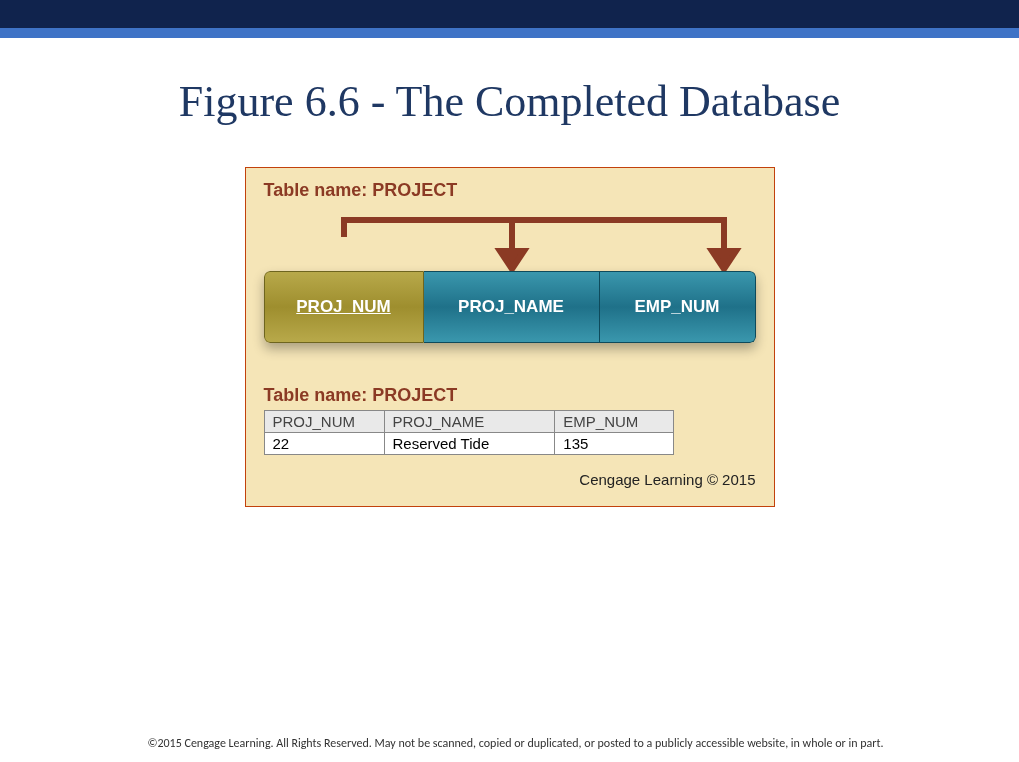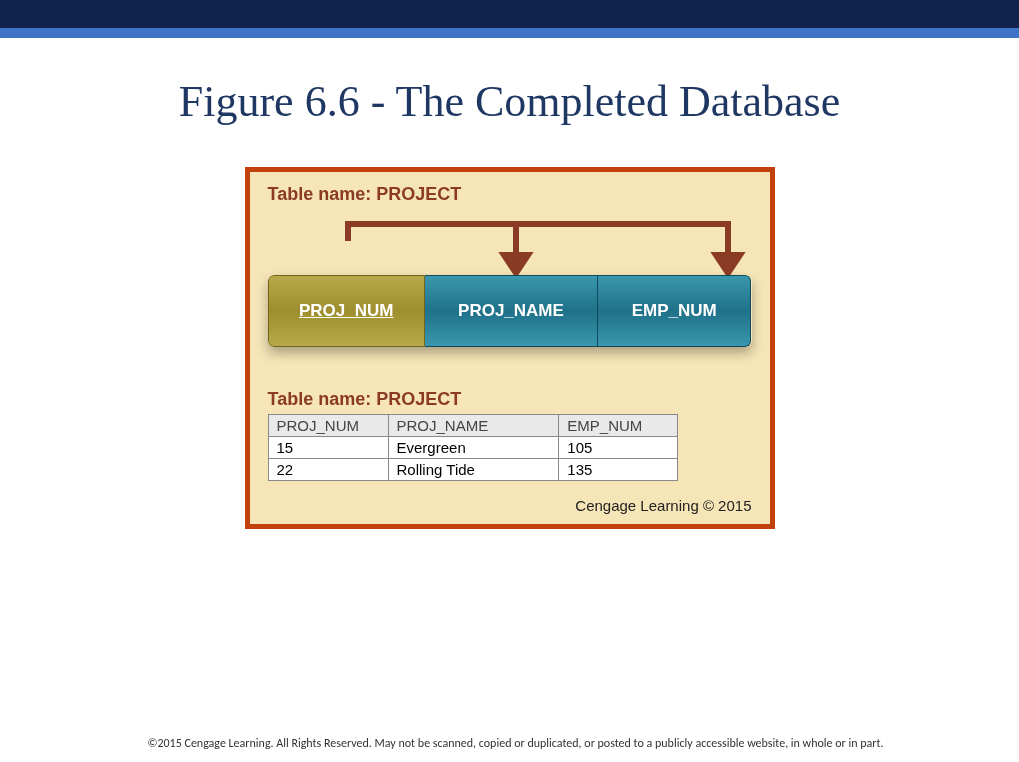--- a/index.html
+++ b/index.html
@@ -26,22 +26,22 @@
     font-size: 44px;
     color: #1f3863;
     font-weight: normal;
     margin-top: 38px;
     margin-bottom: 40px;
   }
   .figure-box {
     width: 530px;
     margin: 0 auto;
     background: #f5e5b7;
-    border: 5px solid #c2410c;
-    padding: 12px 18px 10px 18px;
+    border: 1px solid #c2410c;
+    padding: 12px 18px 18px 18px;
     box-sizing: border-box;
     position: relative;
   }
   .table-label {
     font-family: Verdana, Arial, sans-serif;
     font-weight: bold;
     font-size: 18px;
     color: #8b3a24;
     margin-bottom: 6px;
   }
@@ -175,27 +175,22 @@
   <div class="table-label2">Table name: PROJECT</div>
 
   <table class="data-table">
     <tbody>
         <tr>
       <th class="pk-col">PROJ_NUM</th>
       <th class="name-col">PROJ_NAME</th>
       <th class="emp-col">EMP_NUM</th>
     </tr>
     <tr>
-      <td>15</td>
-      <td>Evergreen</td>
-      <td>105</td>
-    </tr>
-    <tr>
       <td>22</td>
-      <td>Rolling Tide</td>
+      <td>Reserved Tide</td>
       <td>135</td>
     </tr>
   </tbody>
     </table>
 
   <div class="credit">Cengage Learning © 2015</div>
 </div>
 
 <div class="footer">©2015 Cengage Learning. All Rights Reserved. May not be scanned, copied or duplicated, or posted to a publicly accessible website, in whole or in part.</div>
 

